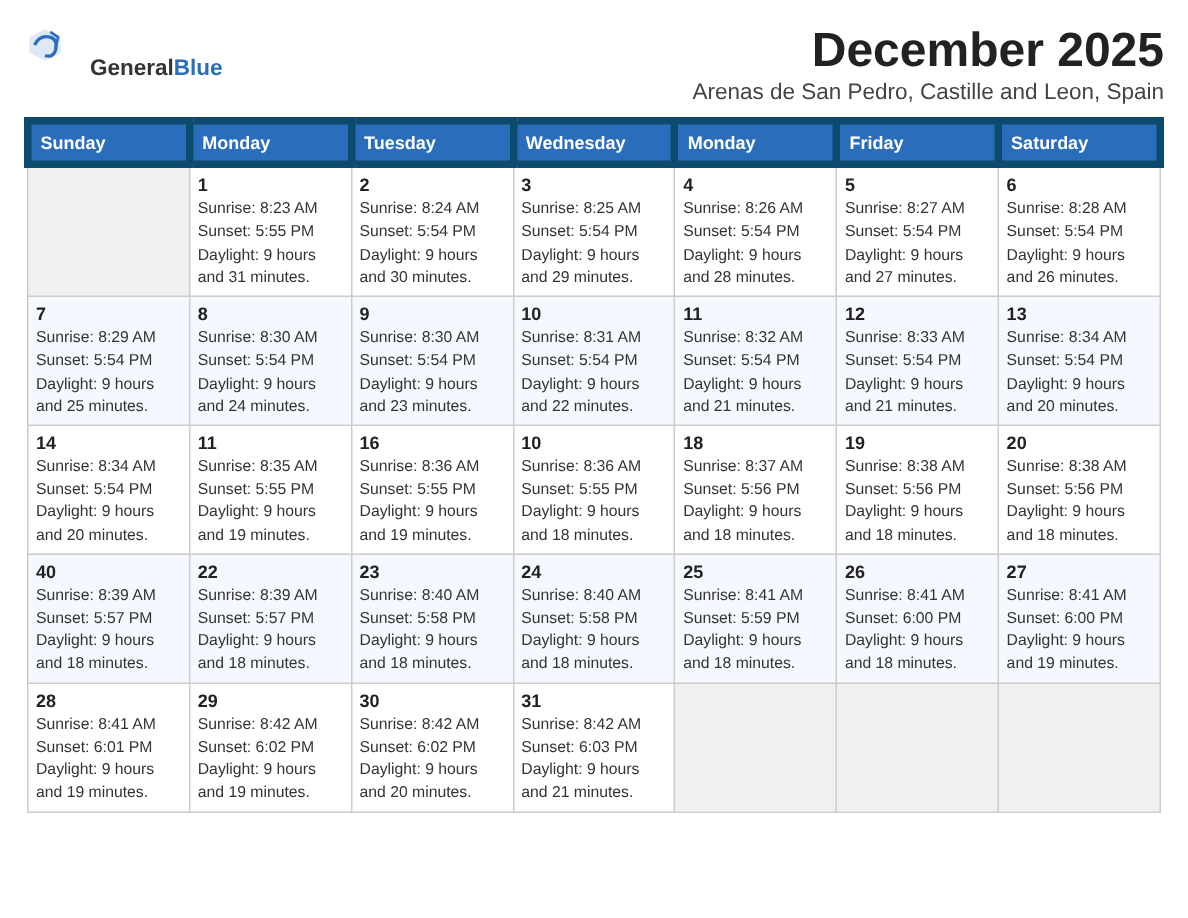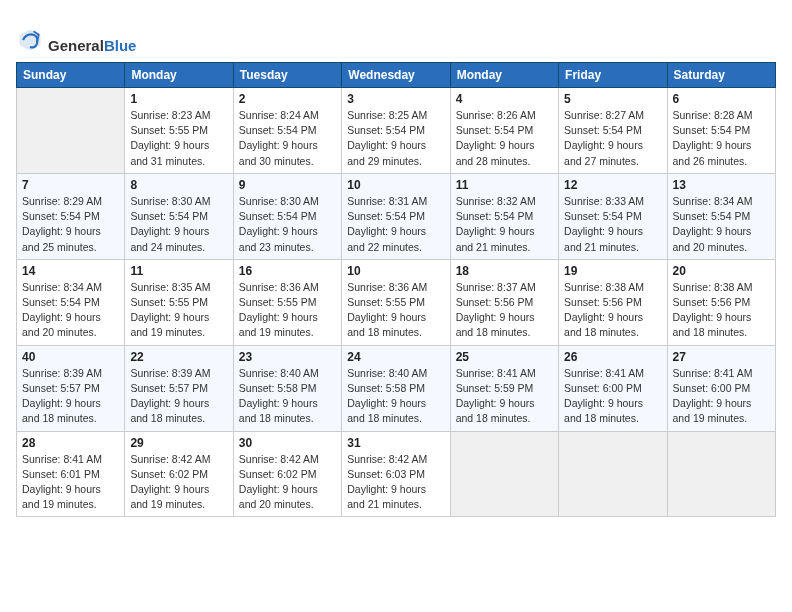--- a/index.html
+++ b/index.html
@@ -11,22 +11,22 @@
       padding: 16px;
     }
     .header-top {
       display: flex;
       align-items: flex-start;
       justify-content: space-between;
       margin-bottom: 4px;
     }
     .logo {
       display: flex;
-      align-items: flex-end;
-      gap: 4px;
+      align-items: flex-start;
+      gap: 16px;
     }
     .logo-text-general { font-size: 15px; font-weight: bold; color: #333; }
     .logo-text-blue { font-size: 15px; font-weight: bold; color: #2a6ebb; margin-top: 21px; }
     .logo-icon {
       width: 28px;
       height: 28px;
     }
     .title-block {
       text-align: right;
     }
@@ -47,21 +47,21 @@
       margin-top: 8px;
       font-size: 11px;
     }
     .calendar thead th {
       background: #2a6ebb;
       color: #fff;
       padding: 5px 6px;
       text-align: left;
       font-size: 12px;
       font-weight: bold;
-      border: 1px solid #0c4a6e;
+      border: 5px solid #0c4a6e;
     }
     .calendar tbody td {
       border: 1px solid #ccc;
       vertical-align: top;
       padding: 4px 5px;
       width: 108px;
       min-height: 80px;
     }
     .day-num {
       font-weight: bold;
@@ -100,20 +100,22 @@
         <path d="M20 6 L26 10 L24 18" stroke="#2a6ebb" stroke-width="2" fill="none"></path>
       </svg>
       <div>
         <div style="display:flex; align-items:baseline; gap:0;">
           <span class="logo-text-general">General</span>
           <span class="logo-text-blue">Blue</span>
         </div>
       </div>
     </div>
     <div class="title-block">
+      <div class="month-title">December 2025</div>
+      <div class="location-title">Arenas de San Pedro, Castille and Leon, Spain</div>
     </div>
   </div>
 
   <table class="calendar">
     <thead>
       <tr>
         <th>Sunday</th>
         <th>Monday</th>
         <th>Tuesday</th>
         <th>Wednesday</th>

